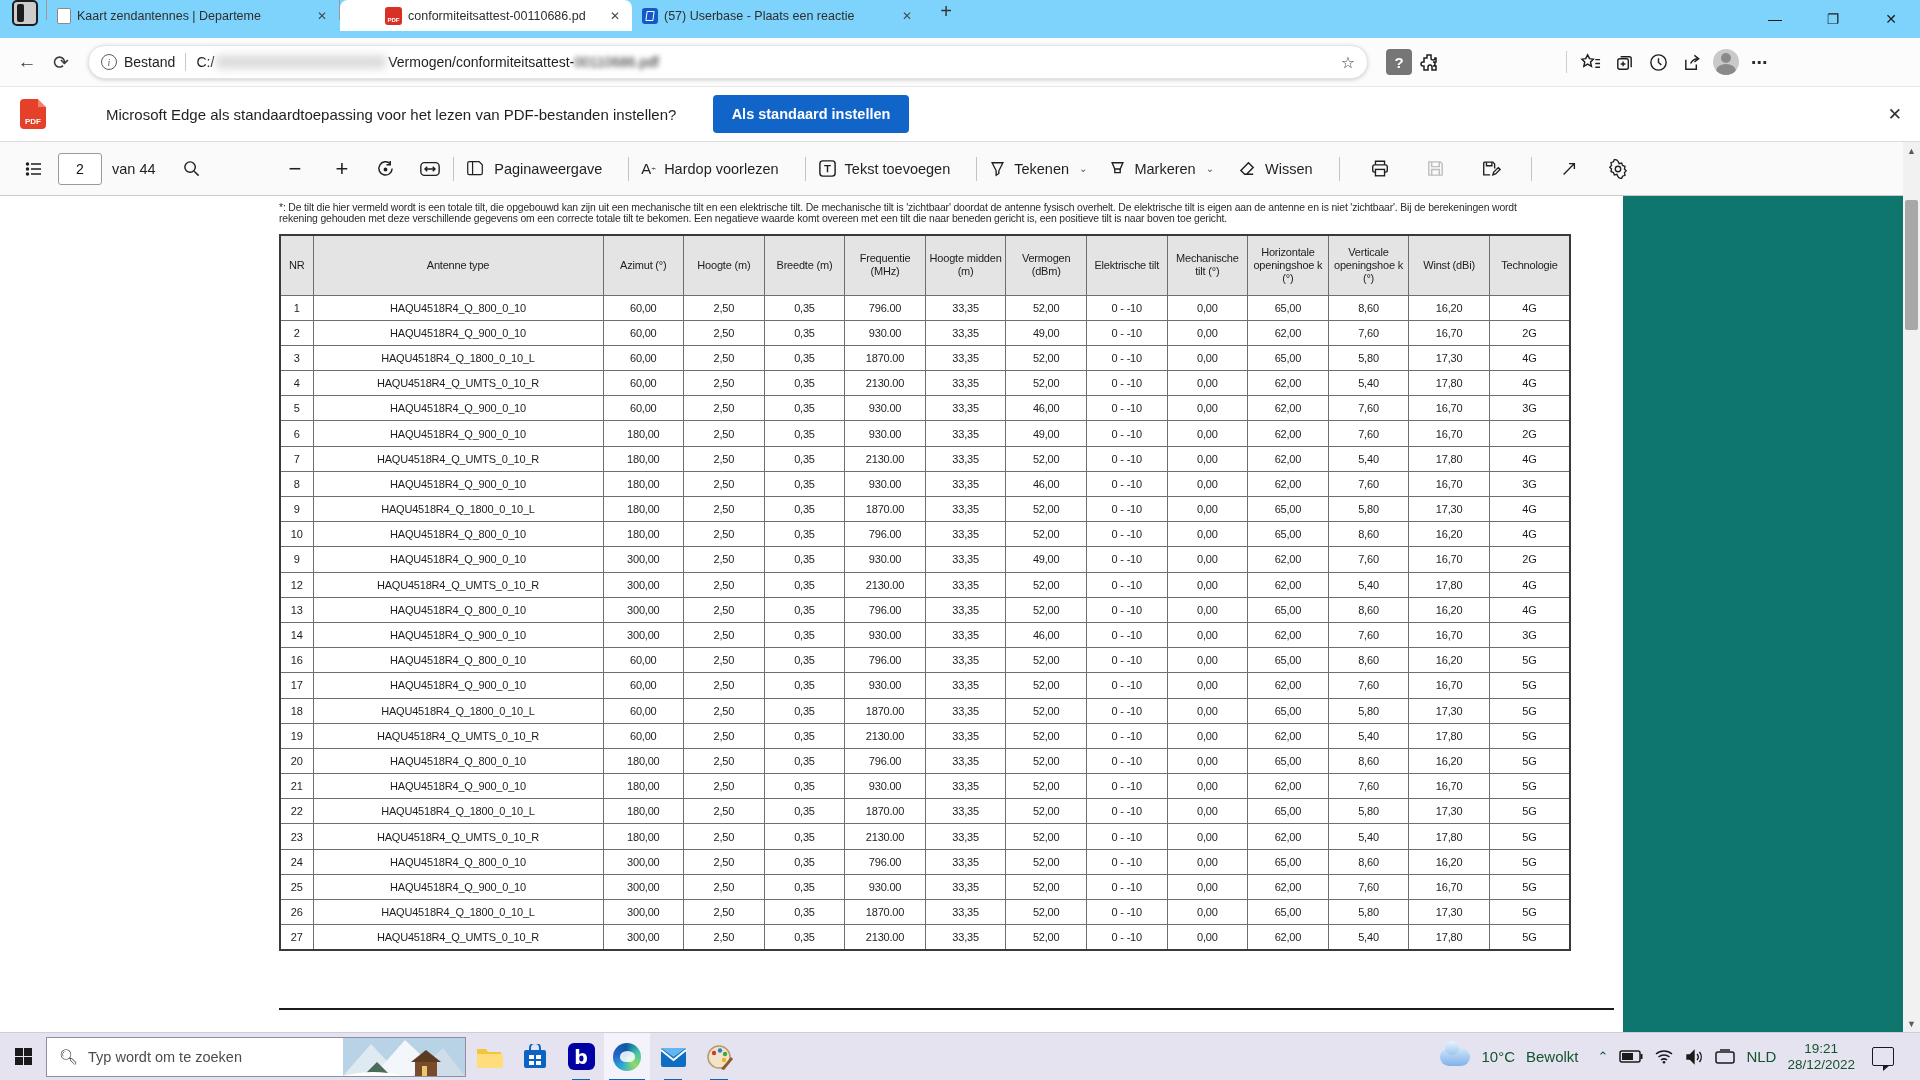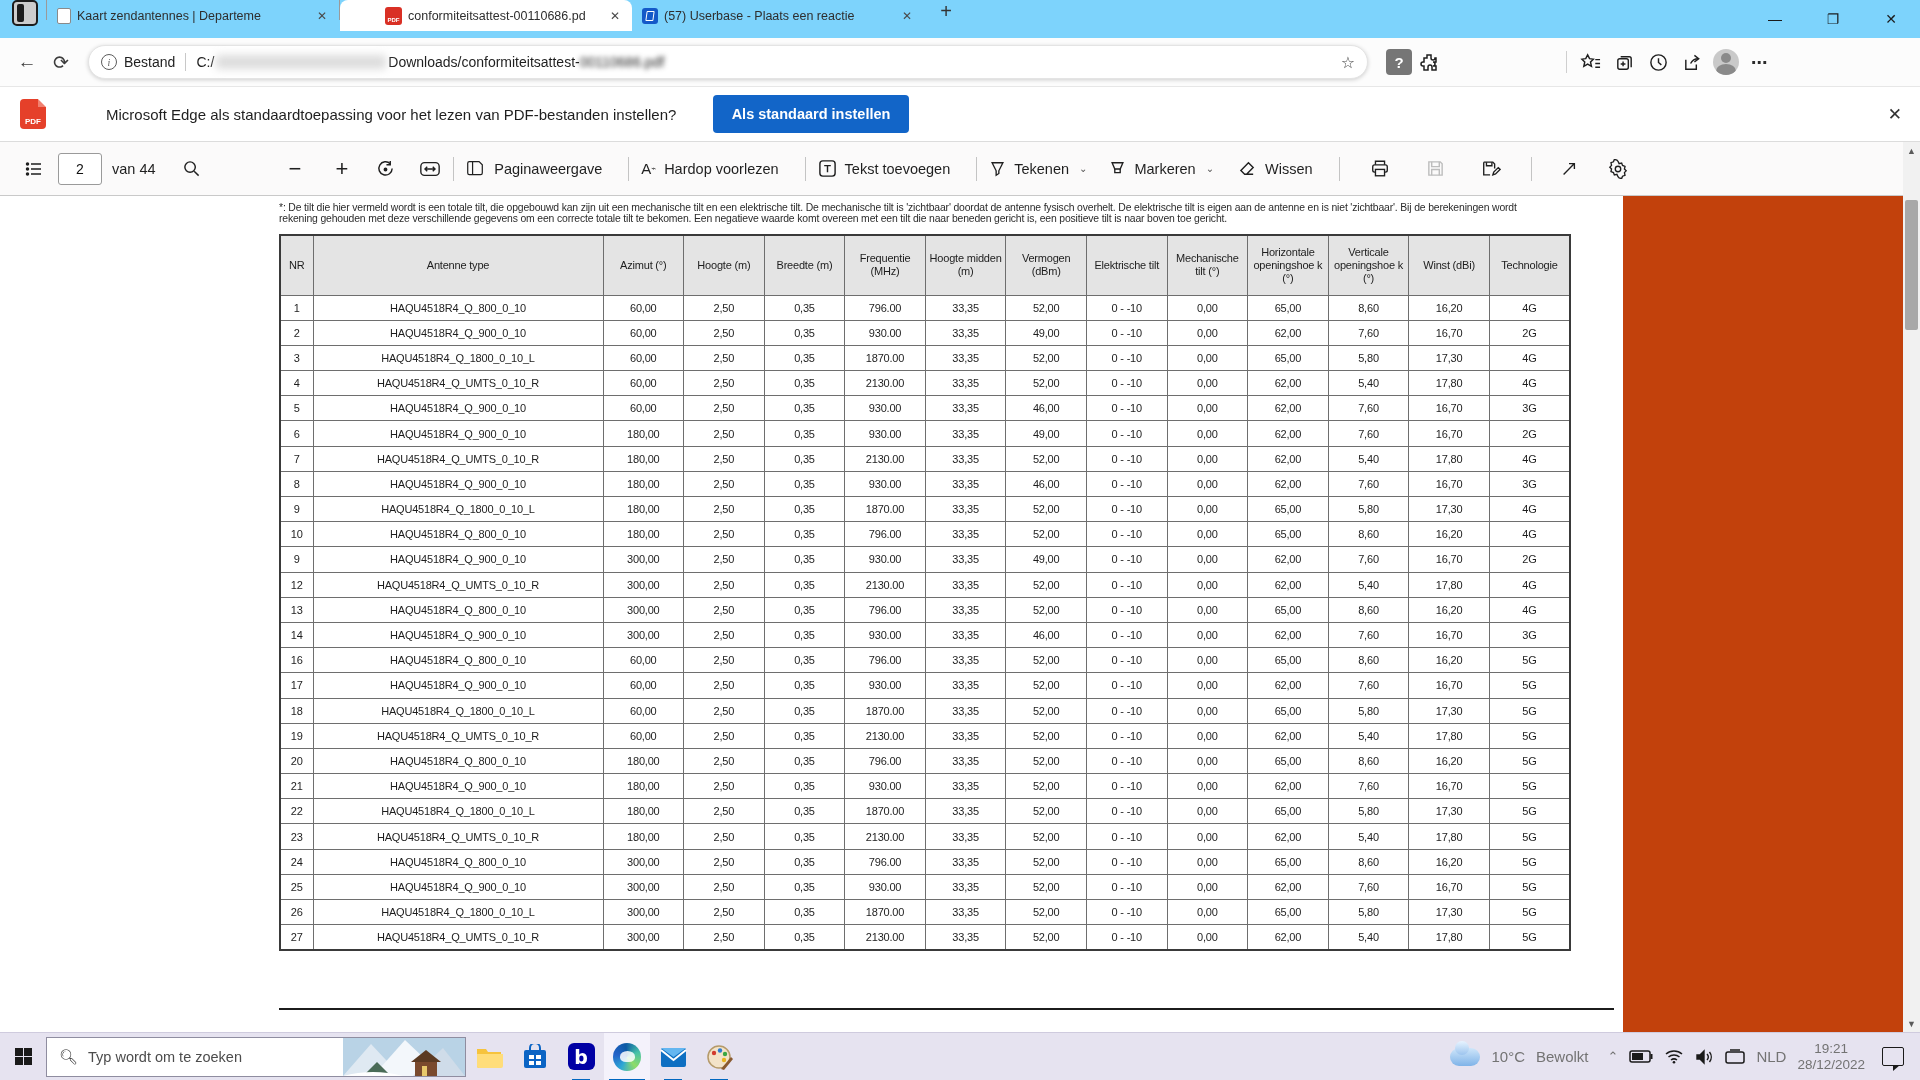--- a/index.html
+++ b/index.html
@@ -63,21 +63,21 @@
   .pbtn { display:flex; align-items:center; gap:8px; margin-right:14px; cursor:pointer; white-space:nowrap; }
   .pico { font-size:17px; line-height:1; color:#1f1f1f; display:flex; align-items:center; }
   .pagebox { width:44px; height:32px; border:1px solid #9a9a9a; border-radius:3px; background:#fff; text-align:center;
     font-size:14px; font-family:inherit; color:#111; margin:0 10px 0 14px; }
   .pdfsep { width:1px; height:24px; background:#c4c4c4; margin:0 12px; flex:none; }
   .chev { font-size:10px; color:#555; margin-left:2px; }
   .grayed { color:#b9b9b9; }
   svg.lin { stroke:#1f1f1f; fill:none; stroke-width:1.5; }
 
   
-  .content { position:absolute; top:196px; left:0; right:0; bottom:48px; background:#c2410c; overflow:hidden; }
+  .content { position:absolute; top:196px; left:0; right:0; bottom:48px; background:#0f766e; overflow:hidden; }
   .page { position:absolute; left:0; top:0; width:1623px; height:100%; background:#fff; }
   .note { position:absolute; left:279px; top:6px; width:1334px; font-size:10.4px; line-height:11.5px; color:#2b2b2b;
     white-space:nowrap; overflow:hidden; letter-spacing:-0.15px; }
   table.ant { position:absolute; left:279px; top:38px; width:1292px; border-collapse:collapse; table-layout:fixed;
     font-size:11px; color:#1d1d1d; letter-spacing:-0.2px; }
   table.ant th, table.ant td { border:1px solid #6e6e6e; text-align:center; vertical-align:middle; overflow:hidden; white-space:nowrap; }
   table.ant { border:2px solid #3a3a3a; }
   table.ant th { background:#e4e4e4; font-weight:normal; height:60px; white-space:normal; line-height:13px; padding:2px; }
   table.ant td { height:25.2px; }
   .pagefoot { position:absolute; left:279px; top:778px; width:1334px; text-align:right; font-size:15px; color:#111; }
@@ -100,21 +100,21 @@
   .tsearch .mag { font-size:15px; margin-right:10px; color:#333; }
   .winterimg { position:absolute; right:0; top:0; bottom:0; width:122px; }
   .appslot { width:46px; height:48px; display:flex; align-items:center; justify-content:center; position:relative; cursor:pointer; }
   .appslot.active { background:#f4f2fb; }
   .runline { position:absolute; bottom:0; left:14px; right:14px; height:2px; background:#0067c0; }
   .appslot.active .runline { left:5px; right:5px; }
   .b-app { width:27px; height:27px; border-radius:6px; background:#0000a4; color:#fff; font-weight:bold; font-size:19px;
     display:flex; align-items:center; justify-content:center; font-family:"DejaVu Sans",sans-serif; }
   .edge-ico { width:28px; height:28px; border-radius:50%; background:conic-gradient(from 210deg,#2ea8d5,#2463c9,#0c59a4,#45c1a8,#8fdc67,#2ea8d5); position:relative; }
   .edge-ico::after { content:""; position:absolute; left:7px; top:8px; width:15px; height:11px; border-radius:50% 50% 40% 40%; background:#fff; opacity:.85; }
-  .tray { margin-left:auto; display:flex; align-items:center; gap:11px; padding-right:16px; font-size:15px; color:#737373; }
+  .tray { margin-left:auto; display:flex; align-items:center; gap:11px; padding-right:26px; font-size:15px; color:#14532d; }
   .trayico { display:flex; align-items:center; justify-content:center; }
   .clock { text-align:center; font-size:13.5px; line-height:16px; }
   .actioncenter { width:22px; height:19px; border:1.6px solid #1a1a1a; border-radius:2px; position:relative; margin-left:6px; }
   .actioncenter::after { content:""; position:absolute; bottom:-6px; right:3px; border-style:solid; border-width:6px 7px 0 0; border-color:#1a1a1a transparent transparent transparent; }
   .weather-cloud { width:30px; height:18px; background:linear-gradient(#cfe6fa,#7fb3e8); border-radius:10px; position:relative; }
   .weather-cloud::before { content:""; position:absolute; left:5px; top:-7px; width:14px; height:14px; border-radius:50%; background:linear-gradient(#e8f4ff,#9cc4ee); }
 </style>
 </head>
 <body>
 
@@ -147,21 +147,21 @@
 
 <div class="navbar">
   <div class="navbtn">←</div>
   <div class="navbtn">⟳</div>
   <div class="addrpill">
     <span class="info-ico">i</span>
     <span>Bestand</span>
     <span class="addrsep"></span>
     <span>C:/</span>
     <span class="blurblock"></span>
-    <span>Downloads/conformiteitsattest-</span>
+    <span>Vermogen/conformiteitsattest-</span>
       <span class="blurtail">00110686.pdf</span>
     <span class="staradd">☆</span>
   </div>
   <div class="helpbtn">?</div>
   <div class="tool-ico">
     <svg width="20" height="20" viewBox="0 0 20 20" class="lin">
         <path d="M8 3h4v3a2 2 0 1 0 4 0h1v4h-3a2 2 0 1 1 0 4h3v4h-4v-3a2 2 0 1 0-4 0v3H5v-4H4a2 2 0 1 1 0-4h1V6h3z"></path>
       </svg>
   </div>
   <div class="navsep" style="margin-left:120px;"></div>

